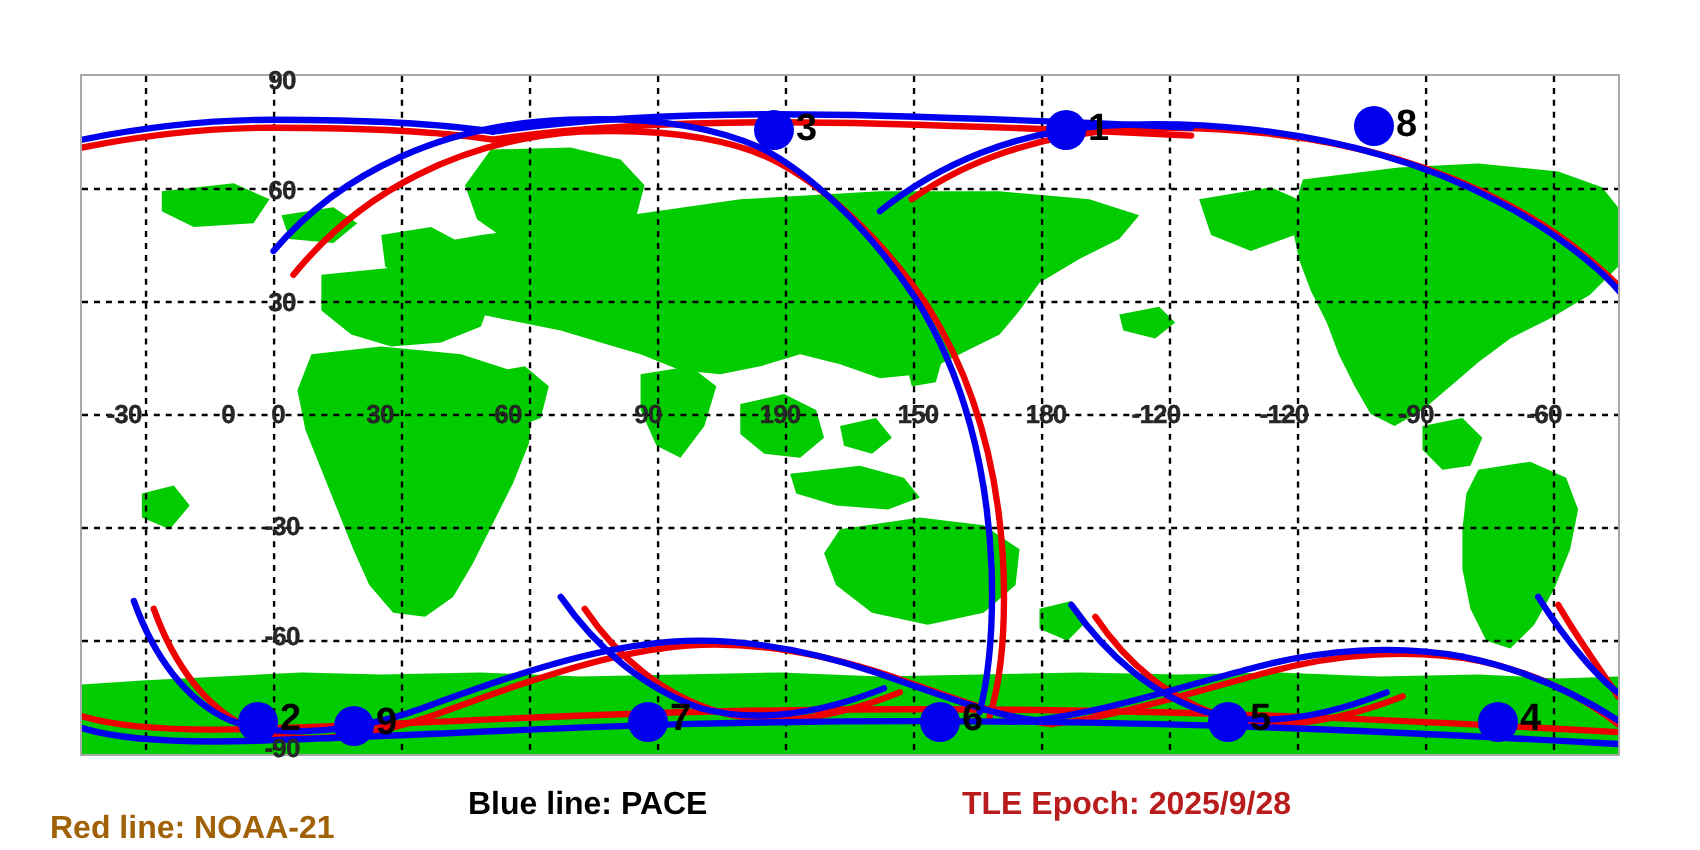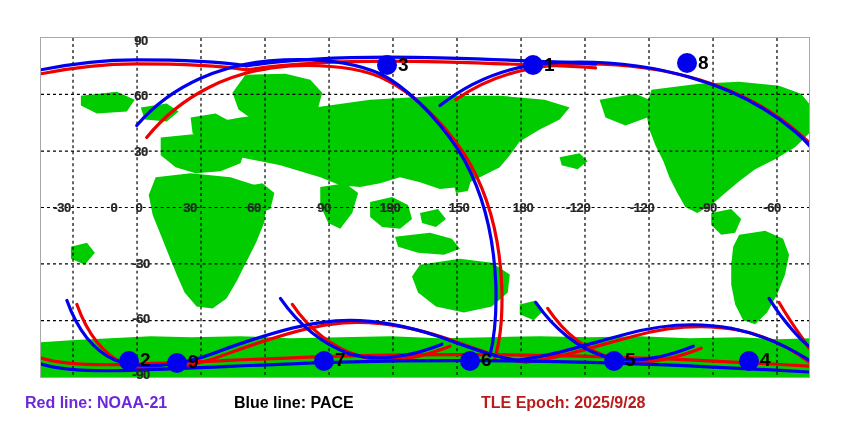--- a/index.html
+++ b/index.html
@@ -62,21 +62,21 @@
     width:850px; height:28px;
   }
   .legend-entry{
     position:absolute;
     font-family:"Liberation Sans", sans-serif;
     font-size:16px;
     font-weight:bold;
     white-space:nowrap;
     top:0;
   }
-  #legend-red{left:25px;color:#6d28d9;}
+  #legend-red{left:25px;color:#a16207;margin-top:12px;}
   #legend-blue{left:234px;color:#000000;}
   #legend-epoch{left:481px;color:#b91c1c;}
 </style>
 </head>
 <body>
 
 <div id="map-panel">
   <svg id="map-svg" viewBox="0 0 770 341" preserveAspectRatio="none">
 
     <rect x="0" y="0" width="770" height="341" fill="#ffffff"></rect>

